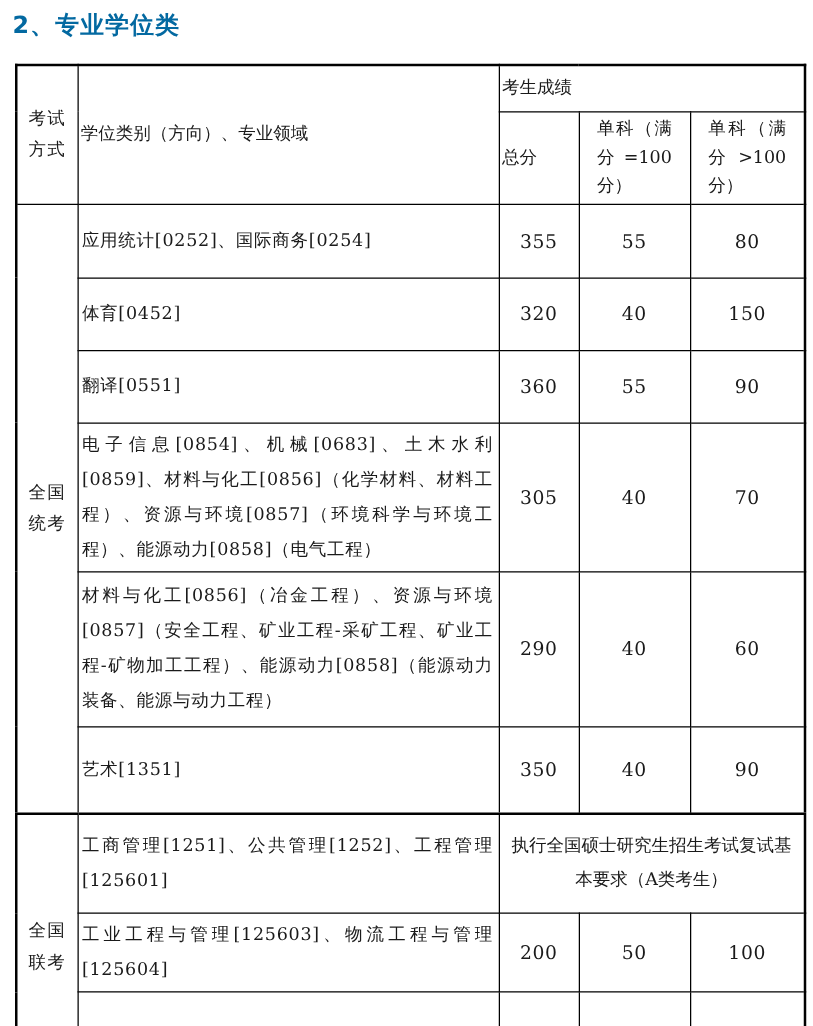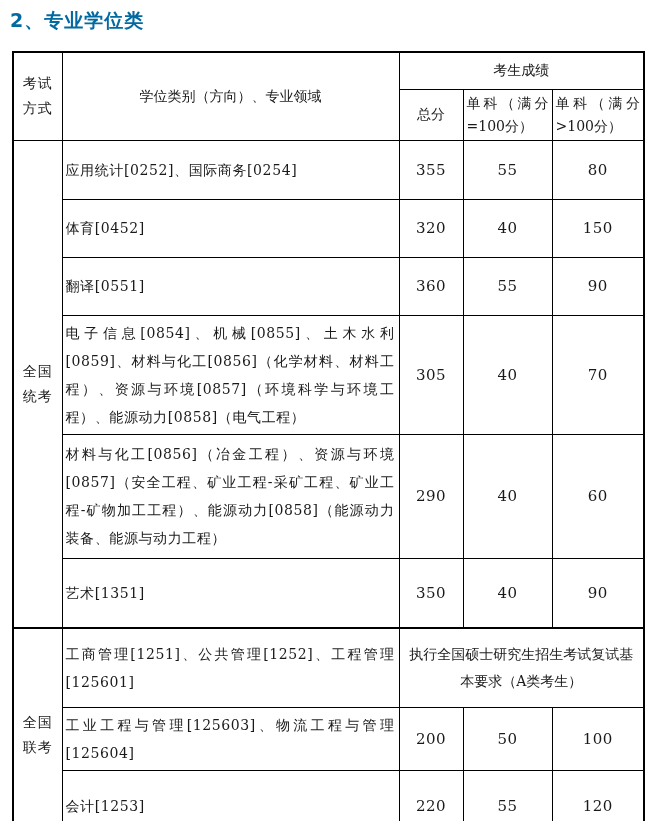--- a/index.html
+++ b/index.html
@@ -16,22 +16,22 @@
   table.score-table {
     border-collapse:collapse; table-layout:fixed;
     width:631px; margin:18px 1px 0 12px;
     border:2px solid #000;
   }
   td {
     border:1px solid #000; vertical-align:middle;
     font-size:14px; color:#1a1a1a; overflow:hidden;
   }
   td.mode   { text-align:center; line-height:25px; letter-spacing:1px; padding:0 2px; }
-  td.hdr    { text-align:center; line-height:23px; padding:0 2px; }
-  td.hwrap  { text-align:justify; line-height:23px; padding:2px 3px; }
+  td.hdr    { text-align:left; line-height:23px; padding:0 2px; }
+  td.hwrap  { text-align:justify; line-height:23px; padding:2px 14px; }
   td.prog   { text-align:justify; line-height:28px; padding:3px 4px 3px 3px; letter-spacing:0.6px; }
   td.num    { text-align:center; font-size:15px; letter-spacing:0.5px; }
   td.note   { text-align:center; line-height:27px; padding:12px 8px; }
   tr.sec > td { border-top:2px solid #000; }
 </style>
 </head>
 <body>
 
 <div>
   <div class="title">2、专业学位类</div>
@@ -71,21 +71,21 @@
         <td class="num">40</td>
         <td class="num">150</td>
       </tr>
       <tr style="height:58px">
         <td class="prog">翻译[0551]</td>
         <td class="num">360</td>
         <td class="num">55</td>
         <td class="num">90</td>
       </tr>
       <tr style="height:116px">
-        <td class="prog">电子信息[0854]、机械[0855]、土木水利[0859]、材料与化工[0856]（化学材料、材料工程）、资源与环境[0857]（环境科学与环境工程）、能源动力[0858]（电气工程）</td>
+        <td class="prog">电子信息[0854]、机械[0683]、土木水利[0859]、材料与化工[0856]（化学材料、材料工程）、资源与环境[0857]（环境科学与环境工程）、能源动力[0858]（电气工程）</td>
         <td class="num">305</td>
         <td class="num">40</td>
         <td class="num">70</td>
       </tr>
       <tr style="height:124px">
         <td class="prog">材料与化工[0856]（冶金工程）、资源与环境[0857]（安全工程、矿业工程-采矿工程、矿业工程-矿物加工工程）、能源动力[0858]（能源动力装备、能源与动力工程）</td>
         <td class="num">290</td>
         <td class="num">40</td>
         <td class="num">60</td>
       </tr>

